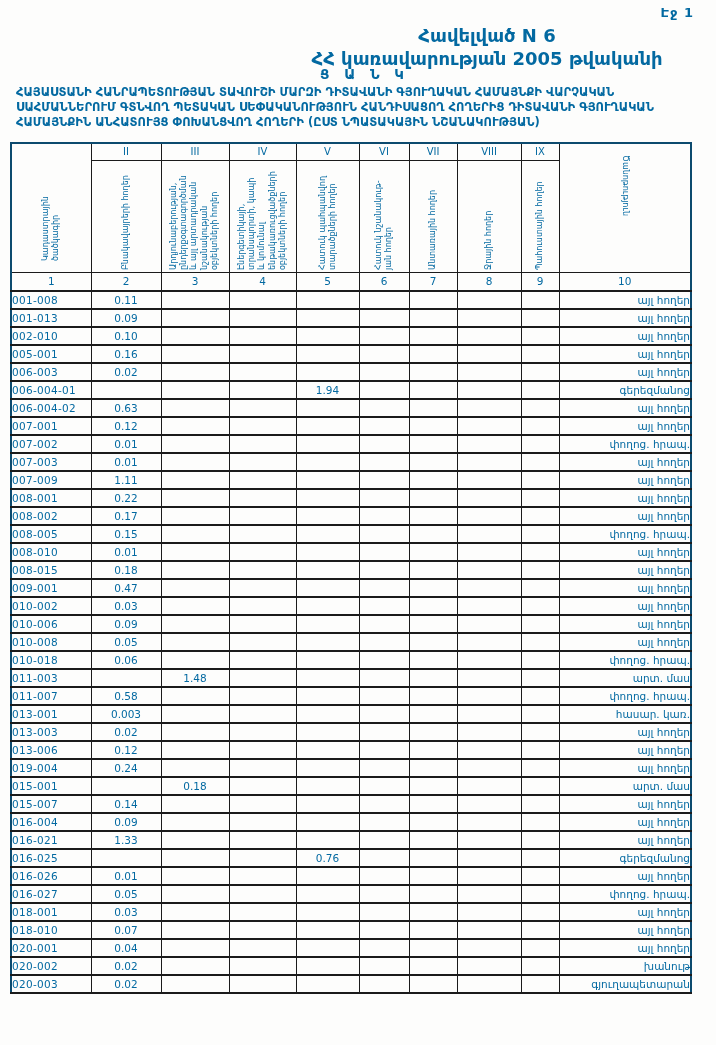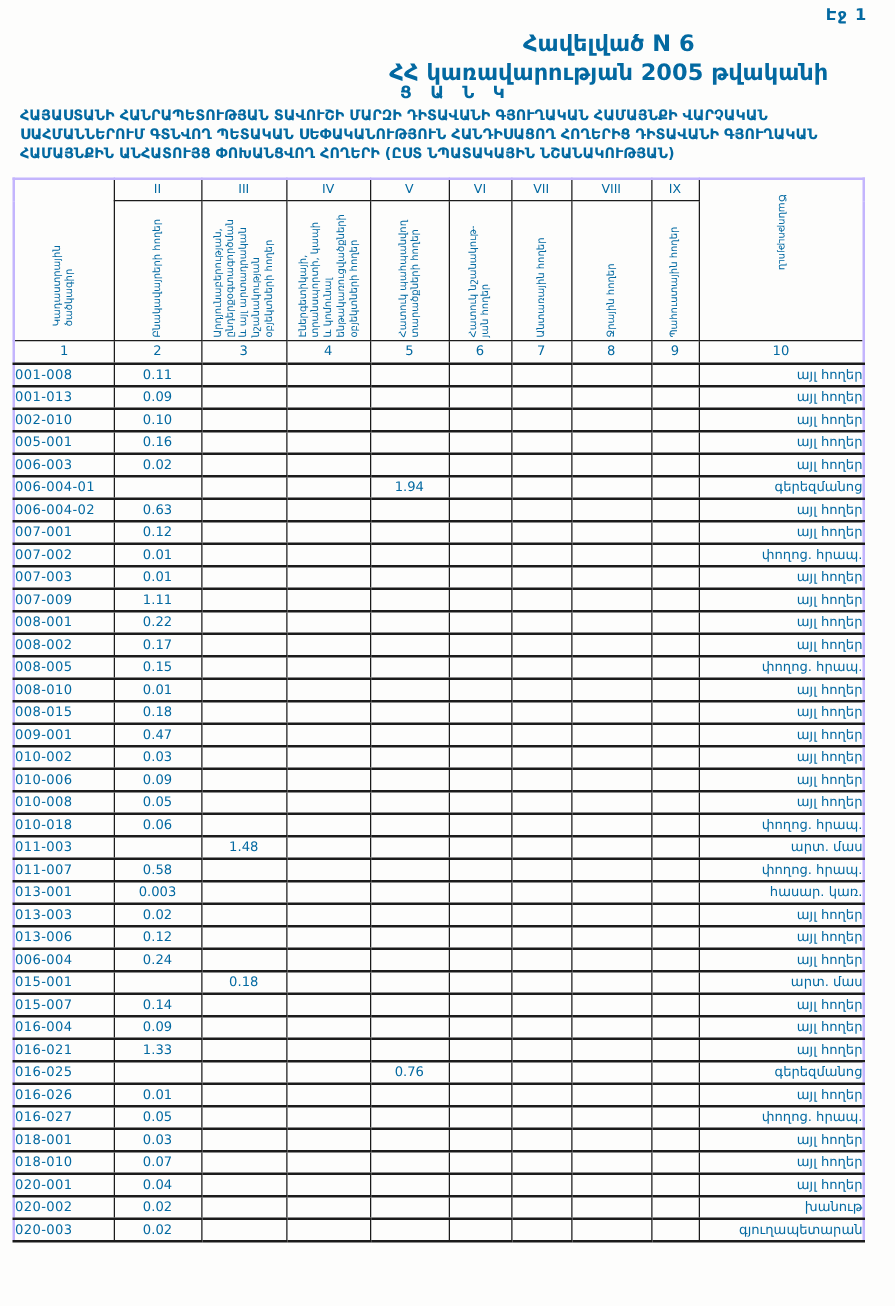--- a/index.html
+++ b/index.html
@@ -25,21 +25,21 @@
     padding-top:66px;text-align:center;
     font-size:13.5px;font-weight:bold;letter-spacing:5px;margin-left:13px;
   }
   .doc-subtitle{
     margin:3px auto 0;max-width:684px;text-align:left;
     font-size:11.5px;font-weight:bold;line-height:1.32;
   }
   table.land{
     margin:11px 0 0 10px;
     border-collapse:collapse;table-layout:fixed;
-    border:2px solid #c4b5fd;
+    border:2px solid #0c4a6e;
   }
   table.land th,table.land td{
     border:1px solid #1b1b1b;
     padding:0;margin:0;
     font-weight:normal;
     overflow:hidden;
   }
   tr.roman-row{height:18px;}
   tr.label-row{height:112px;}
   tr.number-row{height:18px;}
@@ -462,21 +462,21 @@
           <td class="val"></td>
           <td class="val"></td>
           <td class="val"></td>
           <td class="val"></td>
           <td class="val"></td>
           <td class="val"></td>
           <td class="val"></td>
           <td class="note"><span>այլ հողեր</span></td>
         </tr>
         <tr>
-          <td class="code">006-004</td>
+          <td class="code">019-004</td>
           <td class="val">0.24</td>
           <td class="val"></td>
           <td class="val"></td>
           <td class="val"></td>
           <td class="val"></td>
           <td class="val"></td>
           <td class="val"></td>
           <td class="val"></td>
           <td class="note"><span>այլ հողեր</span></td>
         </tr>

